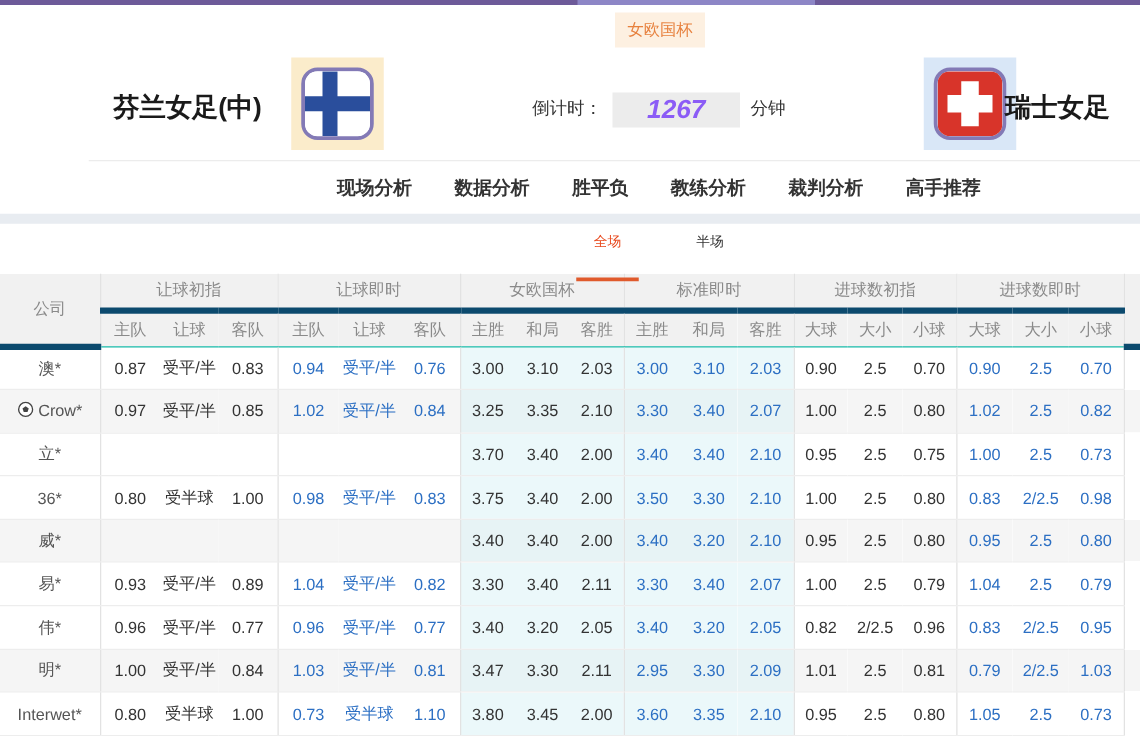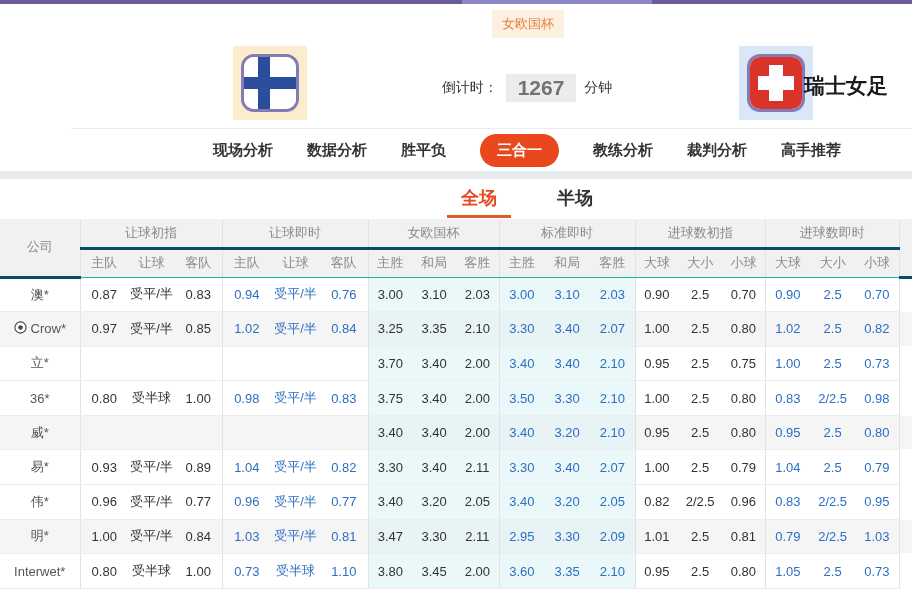--- a/index.html
+++ b/index.html
@@ -23,47 +23,47 @@
   .home-name { left:62px; width:176px; text-align:center; }
   .away-name { left:804px; }
   .flag-tile { position:absolute; top:2px; width:74px; height:74px;
     display:flex; align-items:center; justify-content:center; }
   .home-tile { left:233px; background:#fbeccb; }
   .away-tile { left:739px; background:#d9e7f7; }
   .flag-box { width:58px; height:58px; border:3px solid #837ab6; border-radius:13px;
     overflow:hidden; background:#fff; display:block; }
   .countdown { position:absolute; left:0; right:0; top:30px; text-align:center;
     transform:translateX(71px); font-size:14px; color:#333; }
-  .countdown .cd-value { display:inline-block; background:#ececec; color:#737373;
-    font-size:21px; font-weight:bold; padding:2px 12px; margin:0 8px; vertical-align:-3px; }
+  .countdown .cd-value { display:inline-block; background:#ececec; color:#8b5cf6;
+    font-size:21px; font-weight:bold; padding:2px 28px; margin:0 8px; vertical-align:-3px;font-style:italic; }
 
   
   .nav { height:43px; border-top:1px solid #ececec; display:flex; align-items:center;
     justify-content:center; gap:34px; transform:translateX(71px); }
   .nav-item { font-size:15px; font-weight:bold; color:#333; cursor:pointer; white-space:nowrap; }
   .nav-item.active { background:#e8481c; color:#fff; border-radius:17px; padding:7px 17px; }
 
   .band { height:8px; background:#e8ecf1; }
 
   
   .period-tabs { height:34px; display:flex; align-items:flex-start; justify-content:center;
     gap:44px; transform:translateX(71px); padding-top:7px; }
-  .ptab { font-size:18px; font-weight:bold; color:#333; cursor:pointer; position:relative; padding:0 8px 8px 8px; }
+  .ptab { font-size:11px; font-weight:normal; color:#333; cursor:pointer; position:relative; padding:0 8px 24px 8px; }
   .ptab.active { color:#e8481c; }
   .ptab.active::after { content:""; position:absolute; left:-6px; right:-6px; bottom:0;
     height:3px; background:#e05a2c; }
 
   
   .odds-wrap { margin-top:6px; }
   table { border-collapse:collapse; table-layout:fixed; width:912px; }
   th, td { font-size:13px; text-align:center; vertical-align:middle;
     overflow:hidden; white-space:nowrap; }
   thead th { background:#f1f1f1; color:#8a8a8a; font-weight:normal; height:29px;
     border-bottom:1px solid #14b8a6; }
-  thead tr.grow th { border-bottom:3px solid #0c4a6e;font-family:Liberation Serif, serif; }
+  thead tr.grow th { border-bottom:5px solid #0c4a6e;font-family:Liberation Serif, serif; }
   .gend { border-right:1px solid #e2e2e2; }
   tbody td { height:34.6px; border-bottom:1px solid #ededed; color:#333; }
   tbody tr.stripe td { background:#f5f5f5;text-align:center; }
   td.cyanbg { background:#ebf8fa !important; }
   tr.stripe td.cyanbg { background:#e7f3f5 !important; }
   td.blue { color:#2c6fc3; }
   td.company { color:#555; }
   .ball-icon { display:inline-block; vertical-align:-1px; margin-right:4px; }
   td.filler { background:#fff; border-bottom:1px solid #fff; }
 </style>
@@ -74,20 +74,21 @@
 
   <div class="topbar">
     <div class="topbar-seg"></div>
   </div>
 
   <div class="meta-row">
     <span class="league-badge">女欧国杯</span>
   </div>
 
   <div class="teams">
+    <div class="team-name home-name">芬兰女足(中)</div>
 
     <div class="flag-tile home-tile">
       <span class="flag-box">
         <svg width="52" height="52" viewBox="0 0 52 52">
           <rect width="52" height="52" fill="#ffffff"></rect>
           <rect x="0" y="20" width="52" height="12" fill="#2a4e9c"></rect>
           <rect x="14" y="0" width="12" height="52" fill="#2a4e9c"></rect>
         </svg>
       </span>
     </div>
@@ -106,21 +107,20 @@
       </span>
     </div>
 
     <div class="team-name away-name">瑞士女足</div>
   </div>
 
   <div class="nav" id="nav">
       <div class="nav-item">现场分析</div>
       <div class="nav-item">数据分析</div>
       <div class="nav-item">胜平负</div>
-      <div class="nav-item active">三合一</div>
       <div class="nav-item">教练分析</div>
       <div class="nav-item">裁判分析</div>
       <div class="nav-item">高手推荐</div>
     </div>
 
   <div class="band"></div>
 
   <div class="period-tabs" id="ptabs">
       <div class="ptab active">全场</div>
       <div class="ptab">半场</div>

